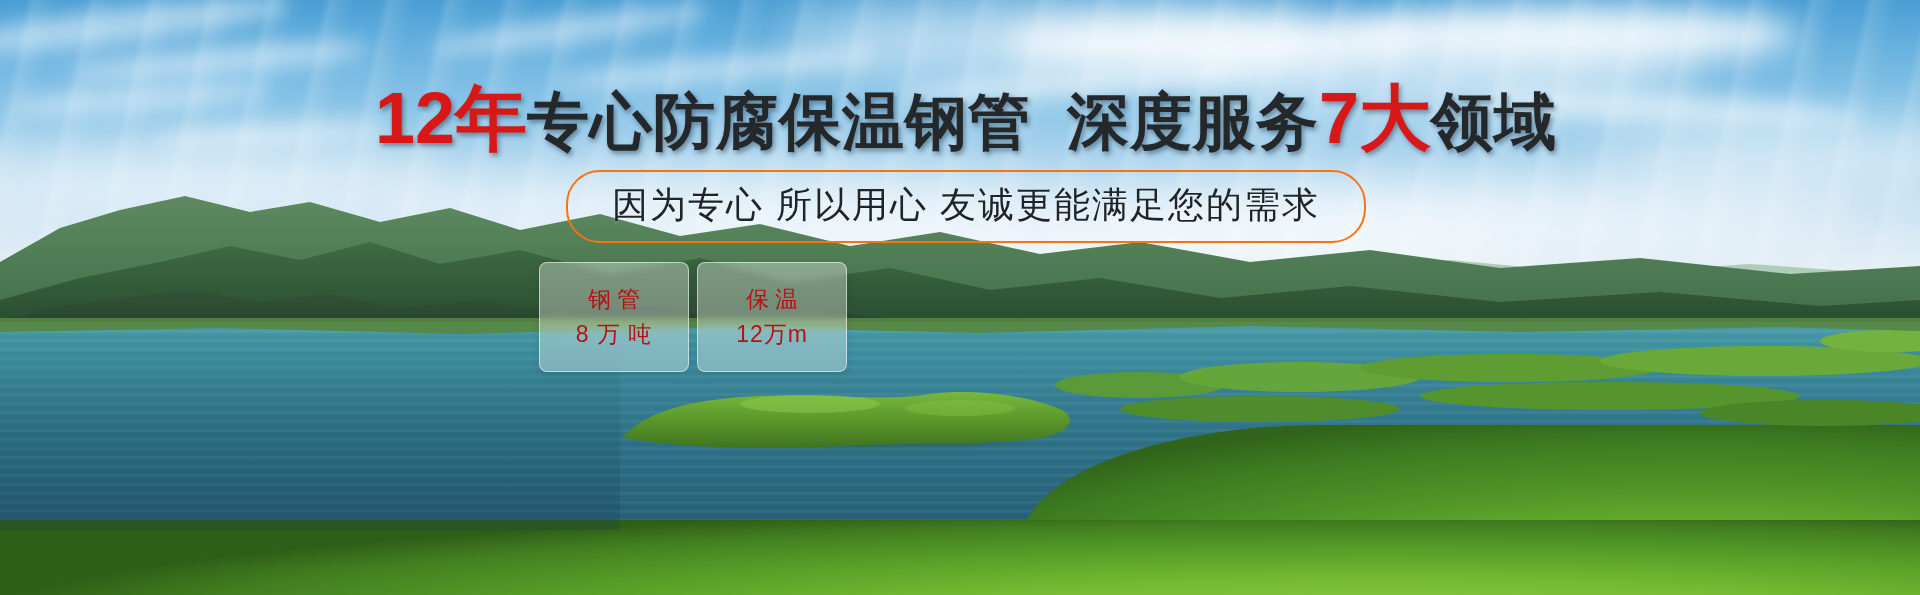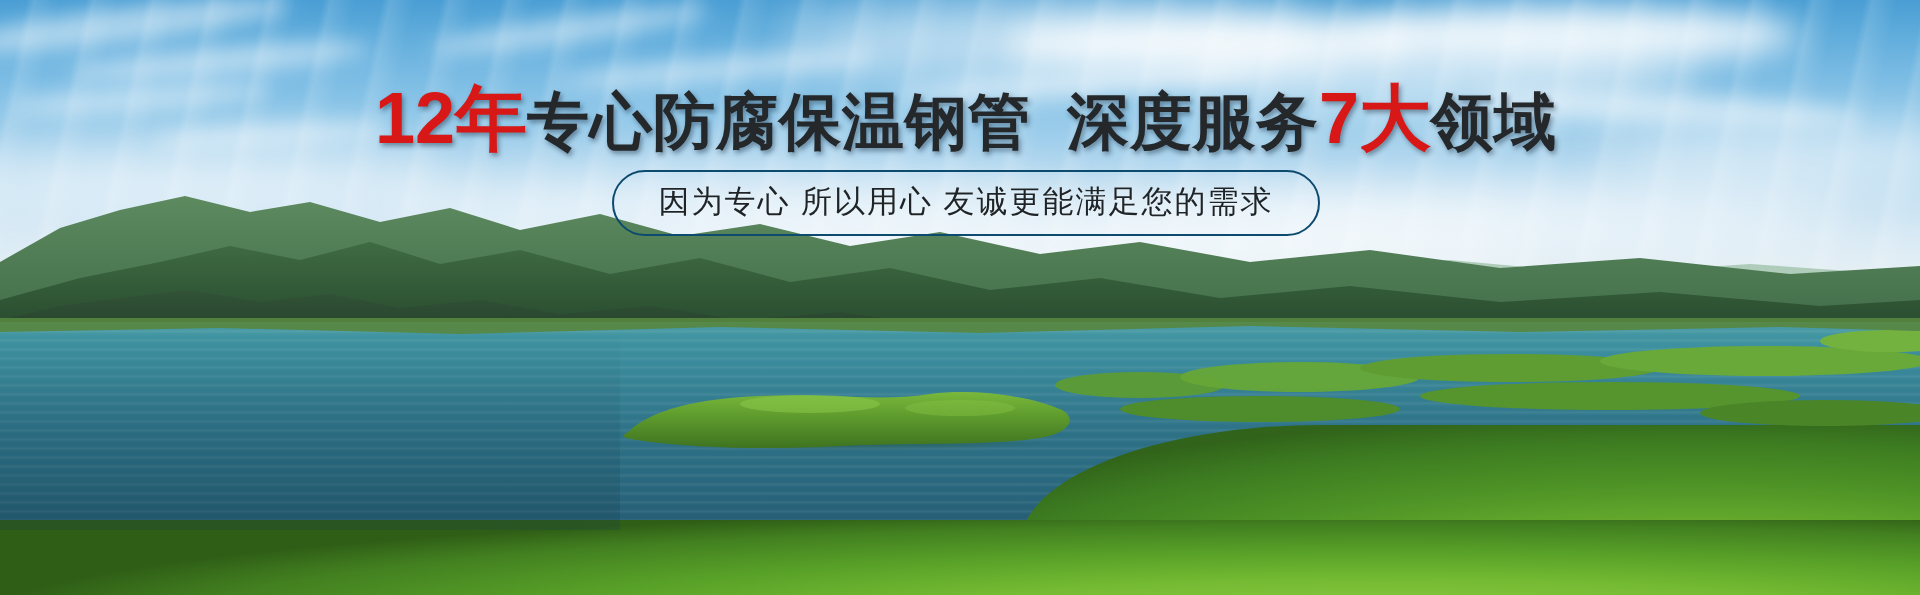--- a/index.html
+++ b/index.html
@@ -123,23 +123,23 @@
   .hl-red   { color:#d81717; font-size:72px; letter-spacing:0px; }
   .hl-dark  { color:#24282b; }
   .hl-gap   { display:inline-block; width:36px; }
 
   .subtitle-wrap {
     position:absolute; left:0; top:170px; width:1920px; text-align:center;
   }
   .subtitle {
     display:inline-block;
     padding:9px 44px 11px;
-    border:2px solid #0c4a6e;
+    border:2px solid #f97316;
     border-radius:34px;
-    font-size:31px;
+    font-size:36px;
     color:#1e2427;
     letter-spacing:2px;
     white-space:nowrap;
     text-shadow:0 1px 2px rgba(255,255,255,0.45);
   }
 
   
   .stats {
     position:absolute;
     left:533px; top:262px;
@@ -292,19 +292,27 @@
     <div class="headline">
       <span class="hl-red">12年</span><span class="hl-dark">专心防腐保温钢管</span><span class="hl-gap"></span><span class="hl-dark">深度服务</span><span class="hl-red">7大</span><span class="hl-dark">领域</span>
     </div>
 
     <div class="subtitle-wrap">
       <div class="subtitle">因为专心 所以用心  友诚更能满足您的需求</div>
     </div>
 
     <div class="stats">
 
-
-
+      <div class="stat-card">
+        <div class="stat-label">钢管</div>
+        <div class="stat-value"><span>8 万 吨</span></div>
+      </div>
+
+
+      <div class="stat-card">
+        <div class="stat-label">保温</div>
+        <div class="stat-value"><span>12万m</span></div>
+      </div>
 
     </div>
   </div>
 
 </div>
 
 </body></html>

